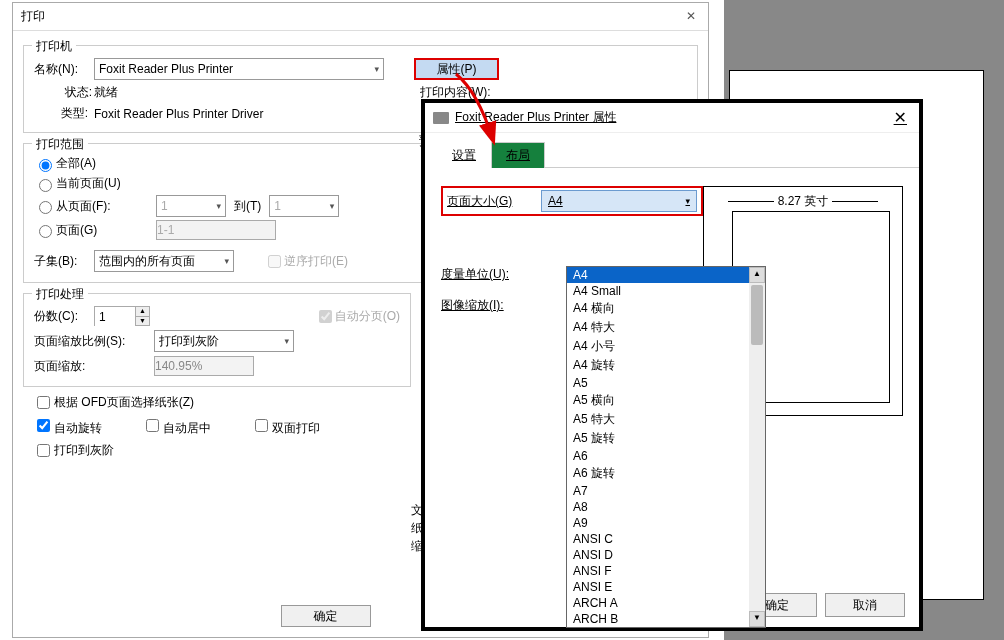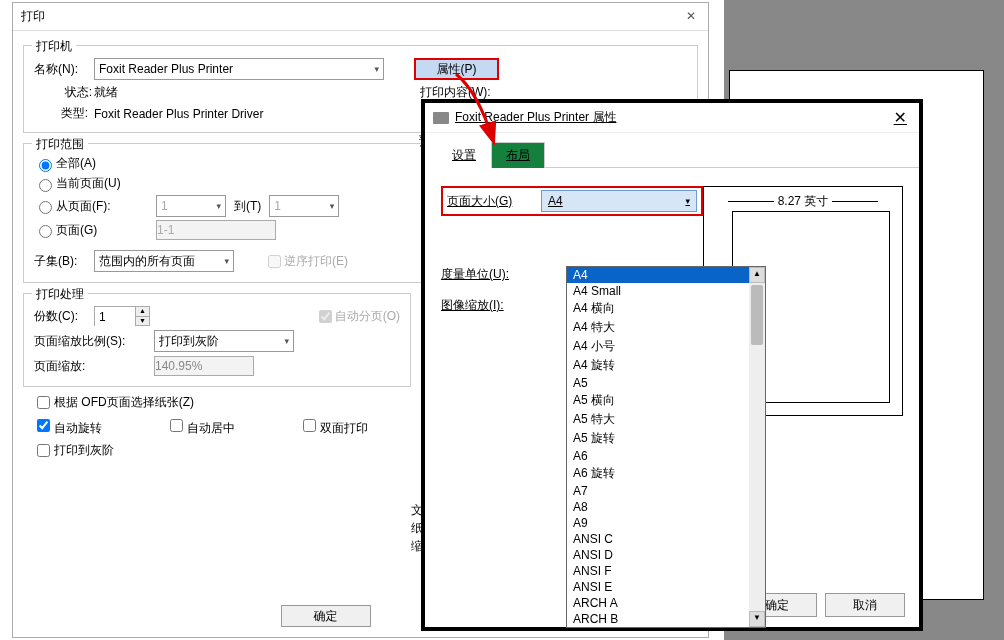--- a/index.html
+++ b/index.html
@@ -178,21 +178,21 @@
       <span style="width:120px;">页面缩放:</span>
       <input type="text" disabled="" style="width: 100px;" value="140.95%">
     </div>
   </div>
 
   <div style="margin:6px 20px;width:380px;">
     <div class="chk-row">
         <input type="checkbox" style="">
         <span>根据 OFD页面选择纸张(Z)</span>
       </div>
-    <div class="chk-row" style="gap:64px;">
+    <div class="chk-row" style="gap:40px;">
       <span><input type="checkbox" checked="" style=""><span>自动旋转</span></span>
       <span><input type="checkbox" style=""><span>自动居中</span></span>
       <span><input type="checkbox" style=""><span>双面打印</span></span>
     </div>
     <div class="chk-row">
         <input type="checkbox" style="">
         <span>打印到灰阶</span>
       </div>
   </div>
 

